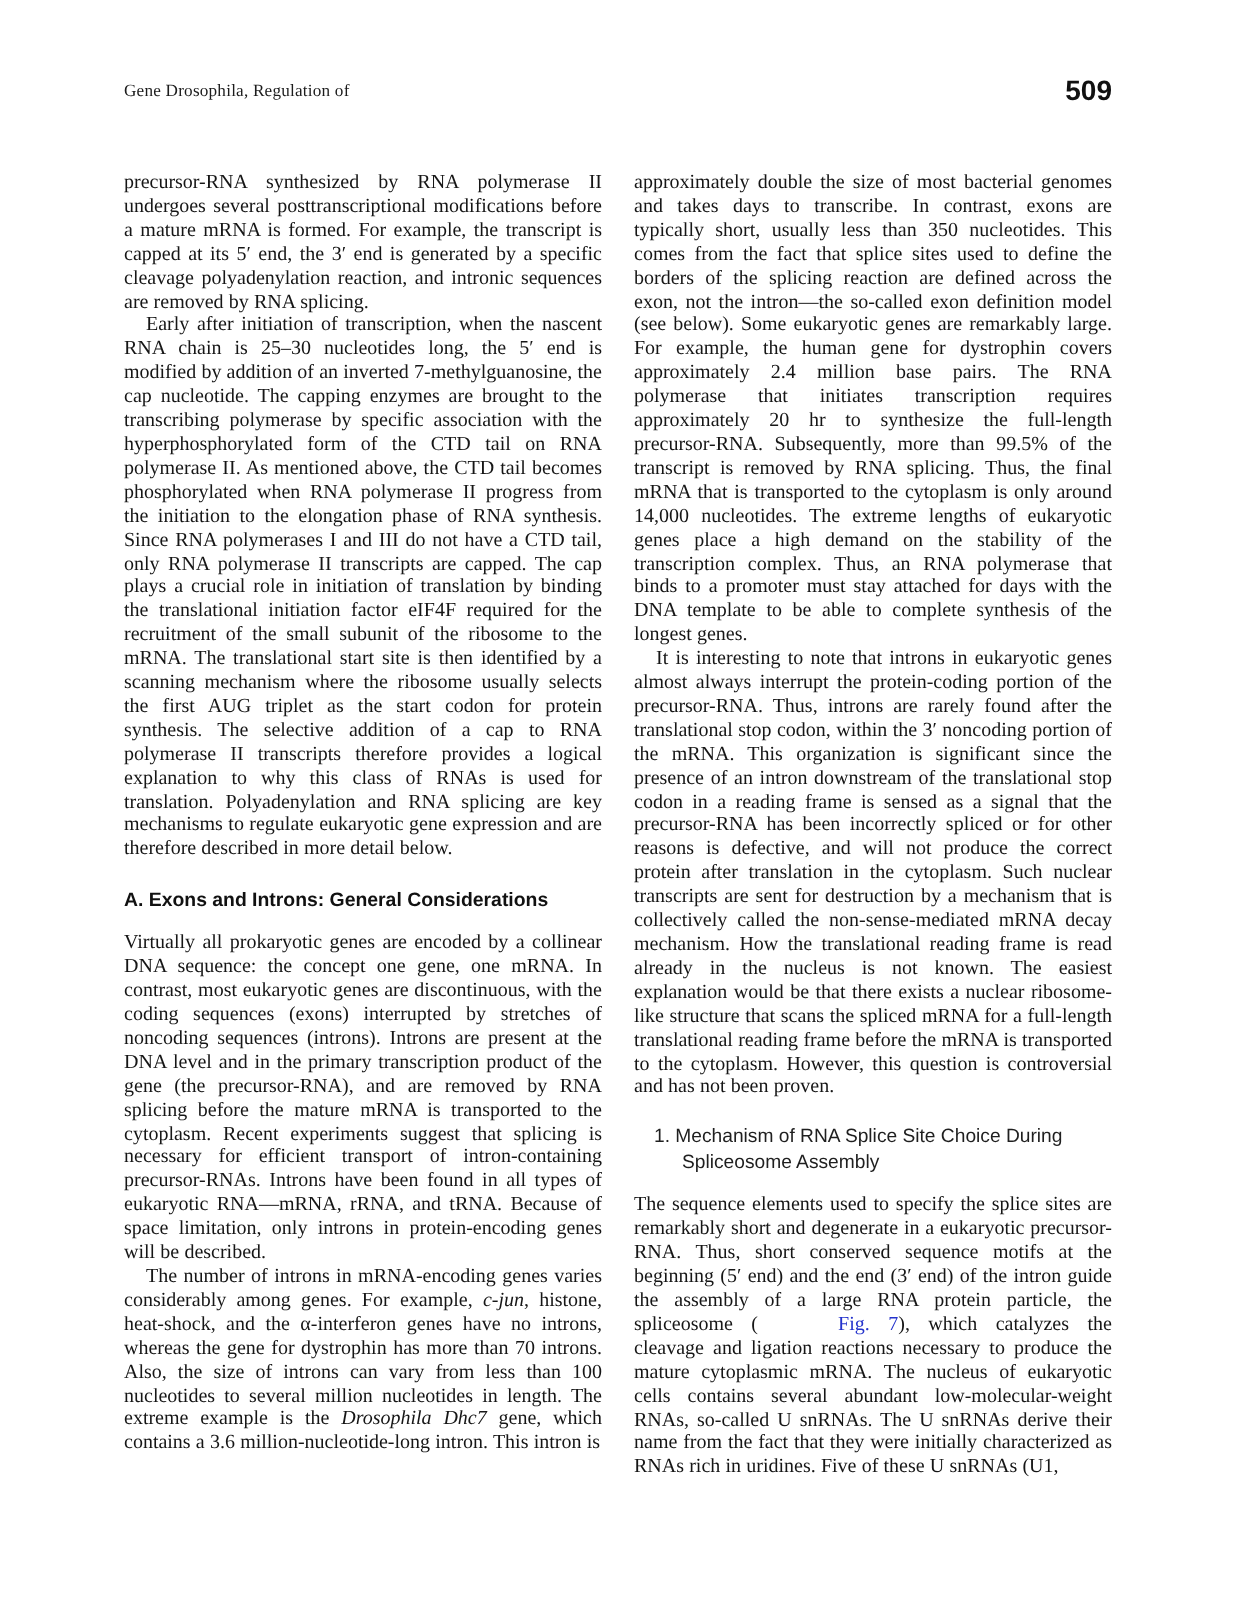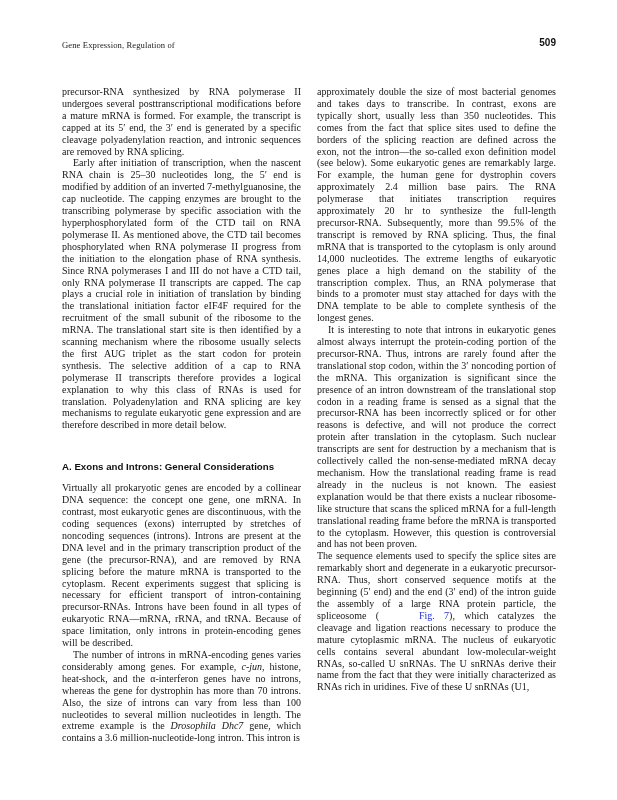--- a/index.html
+++ b/index.html
@@ -20,21 +20,21 @@
     font-family: "Liberation Serif", serif;
     font-size: 8.6px;
     letter-spacing: 0.1px;
     color: #1c1c1c;
   }
   .page-num {
     position: absolute;
     right: 61px; top: 37px;
     font-family: "Liberation Sans", sans-serif;
     font-weight: 700;
-    font-size: 10px;
+    font-size: 14px;
     color: #111111;
   }
   .columns {
     position: absolute;
     left: 62px; top: 86px;
     width: 494px;
     display: flex;
     gap: 16px;
   }
   .col { width: 239px; }
@@ -47,52 +47,53 @@
     color: #161616;
     word-spacing: 0.1px;
   }
   .para.indent { text-indent: 11px; }
   .h2 {
     font-family: "Liberation Sans", sans-serif;
     font-weight: 700;
     font-size: 9.7px;
     line-height: 12px;
     color: #111111;
-    margin: 30px 0 9px 0;
+    margin: 14px 0 9px 0;
   }
   .h3 {
     font-family: "Liberation Sans", sans-serif;
     font-weight: 400;
     font-size: 9.6px;
     line-height: 12.5px;
     color: #1f1f1f;
     margin: 13px 0 9px 10px;
     padding-left: 14px;
     text-indent: -14px;
   }
   .it { font-style: italic; }
   .figlink { color: #2433cc; cursor: pointer; margin-left: 40px; }
 </style>
 </head>
 <body>
 
 <div class="sheet">
 
-  <div class="running-head">Gene Expression, Regulation of</div>
+  <div class="running-head">Gene Drosophila, Regulation of</div>
 
   <div class="page-num">509</div>
 
   <div class="columns">
     <div class="col">
         <p class="para"><span>precursor-RNA synthesized by RNA polymerase II undergoes several posttranscriptional modifications before a mature mRNA is formed. For example, the transcript is capped at its 5′ end, the 3′ end is generated by a specific cleavage polyadenylation reaction, and intronic sequences are removed by RNA splicing.</span></p>
         <p class="para indent"><span>Early after initiation of transcription, when the nascent RNA chain is 25–30 nucleotides long, the 5′ end is modified by addition of an inverted 7-methylguanosine, the cap nucleotide. The capping enzymes are brought to the transcribing polymerase by specific association with the hyperphosphorylated form of the CTD tail on RNA polymerase II. As mentioned above, the CTD tail becomes phosphorylated when RNA polymerase II progress from the initiation to the elongation phase of RNA synthesis. Since RNA polymerases I and III do not have a CTD tail, only RNA polymerase II transcripts are capped. The cap plays a crucial role in initiation of translation by binding the translational initiation factor eIF4F required for the recruitment of the small subunit of the ribosome to the mRNA. The translational start site is then identified by a scanning mechanism where the ribosome usually selects the first AUG triplet as the start codon for protein synthesis. The selective addition of a cap to RNA polymerase II transcripts therefore provides a logical explanation to why this class of RNAs is used for translation. Polyadenylation and RNA splicing are key mechanisms to regulate eukaryotic gene expression and are therefore described in more detail below.</span></p>
         <div class="h2">A. Exons and Introns: General Considerations</div>
         <p class="para"><span>Virtually all prokaryotic genes are encoded by a collinear DNA sequence: the concept one gene, one mRNA. In contrast, most eukaryotic genes are discontinuous, with the coding sequences (exons) interrupted by stretches of noncoding sequences (introns). Introns are present at the DNA level and in the primary transcription product of the gene (the precursor-RNA), and are removed by RNA splicing before the mature mRNA is transported to the cytoplasm. Recent experiments suggest that splicing is necessary for efficient transport of intron-containing precursor-RNAs. Introns have been found in all types of eukaryotic RNA—mRNA, rRNA, and tRNA. Because of space limitation, only introns in protein-encoding genes will be described.</span></p>
         <p class="para indent"><span>The number of introns in mRNA-encoding genes varies considerably among genes. For example, </span><span class="it">c-jun</span><span>, histone, heat-shock, and the α-interferon genes have no introns, whereas the gene for dystrophin has more than 70 introns. Also, the size of introns can vary from less than 100 nucleotides to several million nucleotides in length. The extreme example is the </span><span class="it">Drosophila Dhc7</span><span> gene, which contains a 3.6 million-nucleotide-long intron. This intron is</span></p>
       </div>
     <div class="col">
         <p class="para"><span>approximately double the size of most bacterial genomes and takes days to transcribe. In contrast, exons are typically short, usually less than 350 nucleotides. This comes from the fact that splice sites used to define the borders of the splicing reaction are defined across the exon, not the intron—the so-called exon definition model (see below). Some eukaryotic genes are remarkably large. For example, the human gene for dystrophin covers approximately 2.4 million base pairs. The RNA polymerase that initiates transcription requires approximately 20 hr to synthesize the full-length precursor-RNA. Subsequently, more than 99.5% of the transcript is removed by RNA splicing. Thus, the final mRNA that is transported to the cytoplasm is only around 14,000 nucleotides. The extreme lengths of eukaryotic genes place a high demand on the stability of the transcription complex. Thus, an RNA polymerase that binds to a promoter must stay attached for days with the DNA template to be able to complete synthesis of the longest genes.</span></p>
         <p class="para indent"><span>It is interesting to note that introns in eukaryotic genes almost always interrupt the protein-coding portion of the precursor-RNA. Thus, introns are rarely found after the translational stop codon, within the 3′ noncoding portion of the mRNA. This organization is significant since the presence of an intron downstream of the translational stop codon in a reading frame is sensed as a signal that the precursor-RNA has been incorrectly spliced or for other reasons is defective, and will not produce the correct protein after translation in the cytoplasm. Such nuclear transcripts are sent for destruction by a mechanism that is collectively called the non-sense-mediated mRNA decay mechanism. How the translational reading frame is read already in the nucleus is not known. The easiest explanation would be that there exists a nuclear ribosome-like structure that scans the spliced mRNA for a full-length translational reading frame before the mRNA is transported to the cytoplasm. However, this question is controversial and has not been proven.</span></p>
+        <div class="h3">1. Mechanism of RNA Splice Site Choice During Spliceosome Assembly</div>
         <p class="para"><span>The sequence elements used to specify the splice sites are remarkably short and degenerate in a eukaryotic precursor-RNA. Thus, short conserved sequence motifs at the beginning (5′ end) and the end (3′ end) of the intron guide the assembly of a large RNA protein particle, the spliceosome (</span><span class="figlink">Fig. 7</span><span>), which catalyzes the cleavage and ligation reactions necessary to produce the mature cytoplasmic mRNA. The nucleus of eukaryotic cells contains several abundant low-molecular-weight RNAs, so-called U snRNAs. The U snRNAs derive their name from the fact that they were initially characterized as RNAs rich in uridines. Five of these U snRNAs (U1,</span></p>
       </div>
   </div>
 
 </div>
 
 </body></html>

